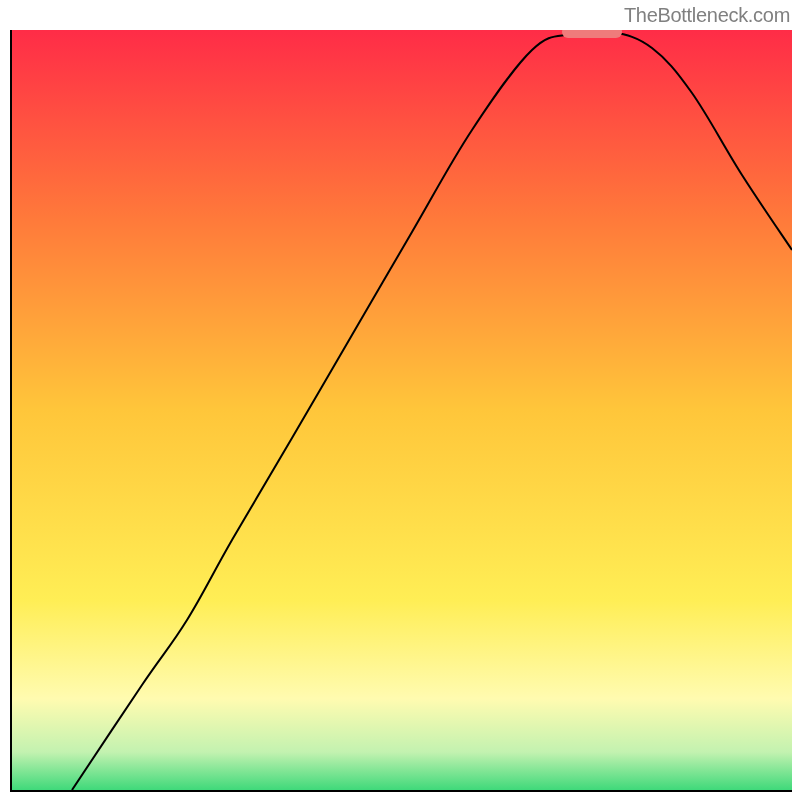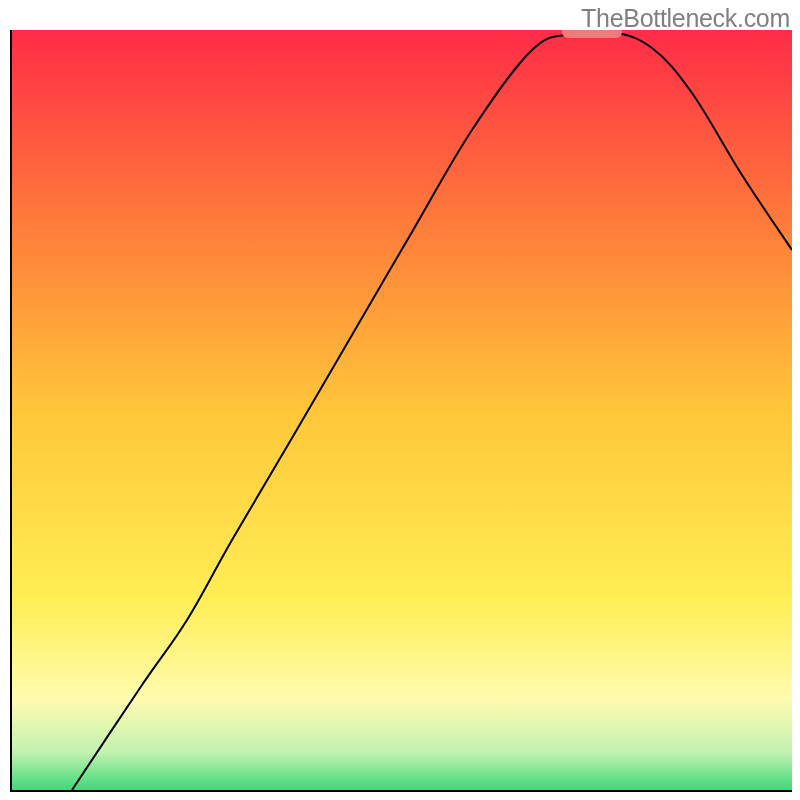--- a/index.html
+++ b/index.html
@@ -9,21 +9,21 @@
     height: 800px;
     background: #ffffff;
     font-family: Arial, sans-serif;
     position: relative;
   }
   .watermark {
     position: absolute;
     top: 4px;
     right: 10px;
     font-family: Verdana, Arial, sans-serif;
-    font-size: 25px;
+    font-size: 20px;
     font-weight: 400;
     color: #808080;
     letter-spacing: -0.3px;
   }
   .chart-area {
     position: absolute;
     top: 30px;
     left: 10px;
     width: 780px;
     height: 760px;

